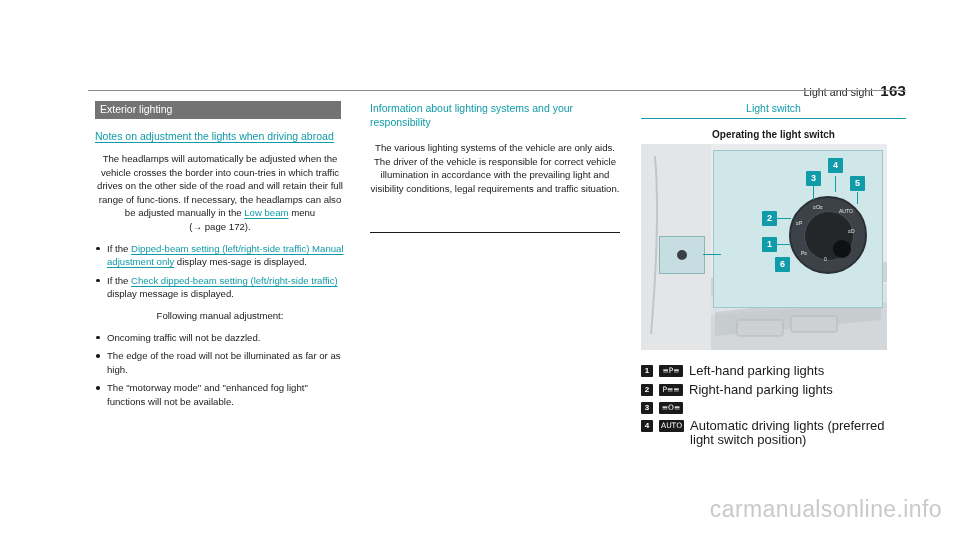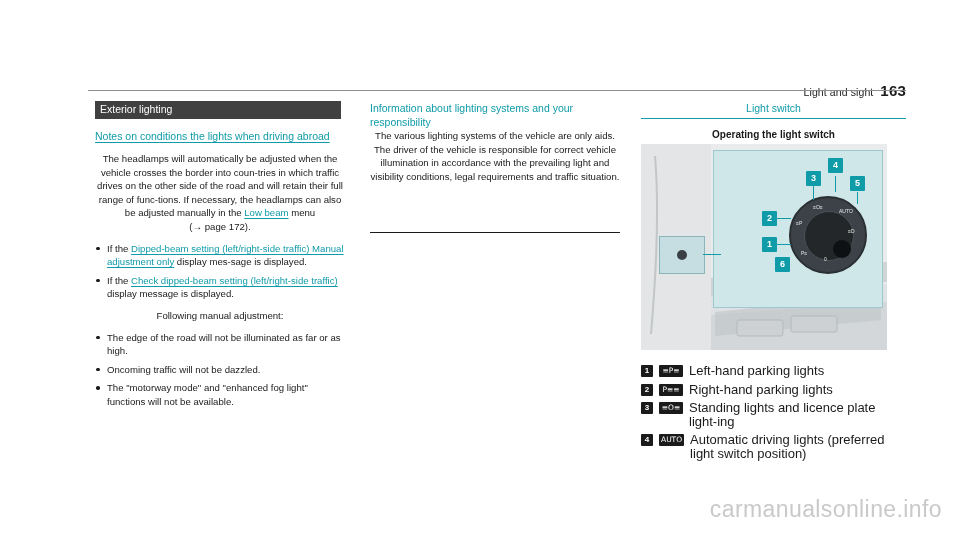--- a/index.html
+++ b/index.html
@@ -64,21 +64,21 @@
     font-size: 9.6px;
     line-height: 13.6px;
     color: #1a1a1a;
   }
   .col1 { left: 95px;  width: 250px; }
   .col2 { left: 370px; width: 250px; }
   .col3 { left: 641px; width: 265px; text-align: center; }
 
   
   .section-bar {
-    background: #404040;
+    background: #737373;
     color: #ffffff;
     font-size: 10.5px;
     line-height: 15px;
     padding: 1px 5px 2px 5px;
     margin-bottom: 10px;
     width: 236px;
   }
 
   
   .sub-link {
@@ -87,21 +87,21 @@
     line-height: 14px;
     text-decoration: underline;
     text-underline-offset: 2px;
     margin-bottom: 9px;
     display: block;
   }
   .sub-teal {
     color: #0f9ba8;
     font-size: 10.5px;
     line-height: 14px;
-    margin-bottom: 0;
+    margin-bottom: 12px;
     display: block;
   }
   .sub-teal-underline {
     color: #0f9ba8;
     font-size: 10.5px;
     line-height: 14px;
     display: block;
     padding-bottom: 3px;
     border-bottom: 1px solid #0f9ba8;
     margin-bottom: 9px;
@@ -325,35 +325,35 @@
 
 <div class="page">
 
   <div class="header">
     <span class="hdr-title">Light and sight</span><span class="hdr-page">163</span>
   </div>
   <div class="header-rule"></div>
 
   <div class="col col1">
     <div class="section-bar">Exterior lighting</div>
-    <a class="sub-link">Notes on conditions the lights when driving abroad</a>
+    <a class="sub-link">Notes on adjustment the lights when driving abroad</a>
 
     <p class="body"><span>The headlamps will automatically be adjusted when the vehicle crosses the border into coun‑tries in which traffic drives on the other side of the road and will retain their full range of func‑tions. If necessary, the headlamps can also be adjusted manually in the </span><span class="tealtext-u">Low beam</span><span> menu</span><br><span>(→ page 172).</span></p>
 
 
     <ul class="bullets">
       <li><span>If the </span><span class="tealtext-u">Dipped-beam setting (left/right-side traffic) Manual adjustment only</span><span> display mes‑sage is displayed.</span></li>
       <li><span>If the </span><span class="tealtext-u">Check dipped-beam setting (left/right-side traffic)</span><span> display message is displayed.</span></li>
     </ul>
 
     <p class="body">Following manual adjustment:</p>
 
     <ul class="bullets">
+      <li>Oncoming traffic will not be dazzled.</li>
       <li>The edge of the road will not be illuminated as far or as high.</li>
-      <li>Oncoming traffic will not be dazzled.</li>
       <li>The "motorway mode" and "enhanced fog light" functions will not be available.</li>
     </ul>
   </div>
 
   <div class="col col2">
     <span class="sub-teal">Information about lighting systems and your responsibility</span>
     <p class="body">The various lighting systems of the vehicle are only aids. The driver of the vehicle is responsible for correct vehicle illumination in accordance with the prevailing light and visibility conditions, legal requirements and traffic situation.</p>
   </div>
   <div class="col2-rule"></div>
 
@@ -418,21 +418,20 @@
       <span class="legend-text">Left-hand parking lights</span>
     </div>
     <div class="legend-row">
       <span class="legend-num">2</span>
       <span class="legend-sym">P≡≡</span>
       <span class="legend-text">Right-hand parking lights</span>
     </div>
     <div class="legend-row">
       <span class="legend-num">3</span>
       <span class="legend-sym">≡O≡</span>
-      <span class="legend-text">Standing lights and licence plate light‑ing</span>
     </div>
     <div class="legend-row">
       <span class="legend-num">4</span>
       <span class="legend-sym">AUTO</span>
       <span class="legend-text">Automatic driving lights (preferred light switch position)</span>
     </div>
   </div>
 
   <div class="watermark">carmanualsonline.info</div>
 

